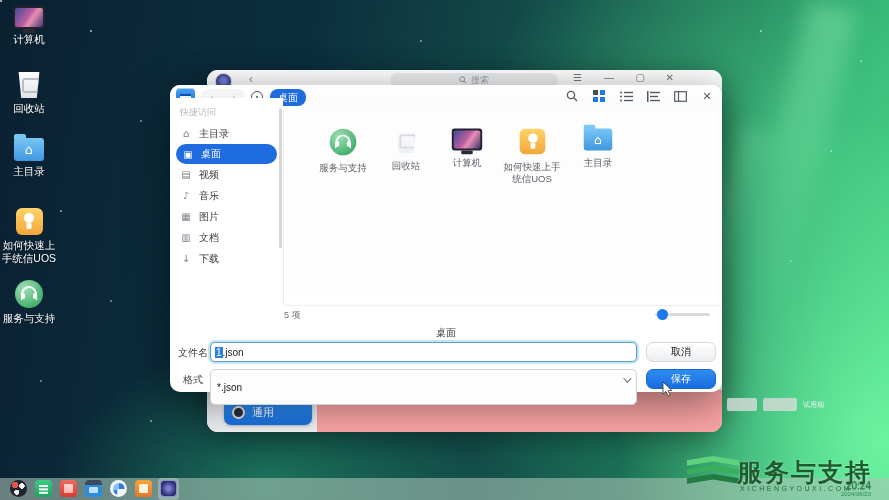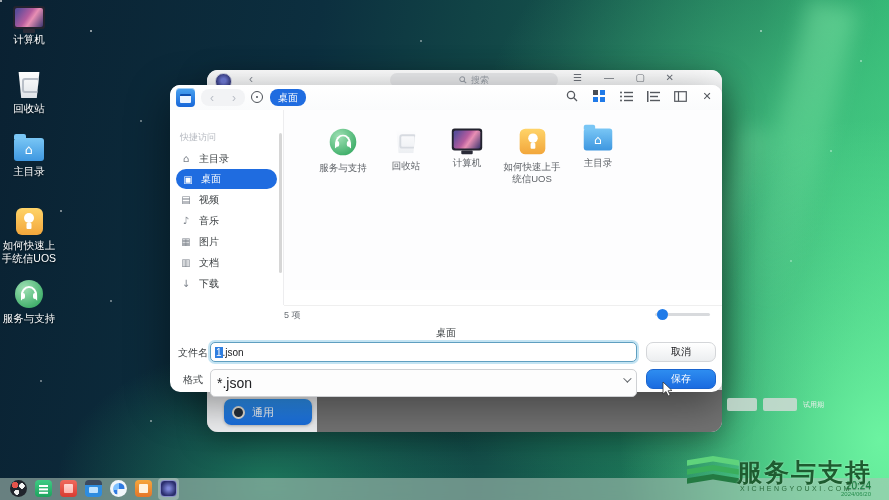--- a/index.html
+++ b/index.html
@@ -44,40 +44,40 @@
   .g-service::after { content:""; position:absolute; left:6px; top:13px; width:4px; height:6px; background:#fff; border-radius:2px; box-shadow:12px 0 #fff; }
   .g-faded { opacity:.55; }
 
   
   .bgwin { position:absolute; left:207px; top:70px; width:515px; height:362px; background:#f5f6f7; border-radius:11px; box-shadow:0 8px 30px rgba(0,0,0,.35); }
   .bgwin .tbar { position:absolute; left:0; top:0; right:0; height:26px; background:linear-gradient(#ffffff,#f2f3f5); border-radius:11px 11px 0 0; }
   .bgwin .appico { position:absolute; left:8px; top:3px; width:17px; height:17px; border-radius:50%; background:radial-gradient(circle at 50% 45%,#6f7ad6 20%,#2b2e6e 75%); border:1px solid #c9cce0; }
   .bgwin .backar { position:absolute; left:42px; top:2px; font-size:12px; color:#8a8f98; }
   .bgwin .searchpill { position:absolute; left:183px; top:3px; width:168px; height:14px; background:#e9eaec; border-radius:7px; color:#9aa0a8; font-size:9px; display:flex; align-items:center; justify-content:center; gap:4px; }
   .bgwin .ctrl { position:absolute; top:2px; color:#6e737b; font-size:10px; }
-  .bgwin .bot { position:absolute; left:0; bottom:0; right:0; height:42px; background:#737373; border-radius:0 0 11px 11px; }
+  .bgwin .bot { position:absolute; left:0; bottom:0; right:0; height:42px; background:#fca5a5; border-radius:0 0 11px 11px; }
   .bgwin .bot .side { position:absolute; left:0; bottom:0; top:0; width:110px; background:#f1f2f4; border-radius:0 0 0 11px; }
   .general-pill { position:absolute; left:17px; bottom:7px; width:88px; height:26px; background:linear-gradient(#2e93f2,#1a6fe0); border-radius:7px; display:flex; align-items:center; gap:7px; padding-left:8px; color:#fff; font-size:11px; box-shadow:0 1px 3px rgba(0,0,0,.25); }
   .general-pill .gico { width:13px; height:13px; border-radius:50%; background:#25303c; border:2px solid #e8e4da; }
 
   
   .dialog { position:absolute; left:170px; top:85px; width:552px; height:307px; background:#fff; border-radius:10px; box-shadow:0 12px 44px rgba(0,0,0,.45); }
   .dlg-titlebar { position:absolute; left:0; top:0; right:0; height:25px; background:linear-gradient(#ffffff,#fafbfc); border-radius:10px 10px 0 0; }
   .dlg-appico { position:absolute; left:6px; top:3px; width:19px; height:19px; border-radius:4px; background:linear-gradient(#4aa3f0,#1565d8); box-shadow:inset 0 1px 0 rgba(255,255,255,.5); }
   .dlg-appico::after { content:""; position:absolute; left:4px; top:6px; right:4px; bottom:4px; background:#eaf3ff; border-radius:1px; border-top:2px solid #0d4fb0; }
   .navpill { position:absolute; left:31px; top:4px; width:44px; height:17px; background:#f2f3f5; border-radius:8px; display:flex; align-items:center; justify-content:space-around; color:#b9bec6; font-size:12px; }
   .hist-ic { position:absolute; left:81px; top:6px; width:12px; height:12px; border:1.4px solid #4c5158; border-radius:50%; }
   .hist-ic::after { content:""; position:absolute; left:4px; top:4px; width:2px; height:2px; background:#4c5158; border-radius:50%; }
   .crumb { position:absolute; left:100px; top:4px; height:17px; padding:0 8px; background:#1f6ce0; color:#fff; border-radius:8px; font-size:10px; line-height:17px; }
   .dlg-tools { position:absolute; right:8px; top:4px; display:flex; align-items:center; gap:13px; }
   .ti { width:14px; height:14px; display:flex; align-items:center; justify-content:center; }
   .ti svg { display:block; }
   .ti-close { color:#55595f; font-size:11px; }
 
-  .dlg-sidebar { position:absolute; left:0; top:38px; width:113px; bottom:87px; background:#fff; border-radius:0 0 0 0; font-size:10px; color:#3c4043; overflow:hidden; }
+  .dlg-sidebar { position:absolute; left:0; top:13px; width:113px; bottom:87px; background:#fff; border-radius:0 0 0 0; font-size:10px; color:#3c4043; overflow:hidden; }
   .sb-h { padding:8px 0 4px 10px; color:#b4b8bf; font-size:9px; }
   .sb-i { display:flex; align-items:center; gap:7px; height:21px; padding-left:10px; }
   .sb-i .sg { width:12px; color:#7a8089; font-size:10px; text-align:center; font-family:"DejaVu Sans",sans-serif; }
   .sb-i.sel { background:#1f6ce0; border-radius:11px; margin:0 6px; padding-left:6px; color:#fff; height:20px; }
   .sb-i.sel .sg { color:#fff; }
   .sb-scroll { position:absolute; right:1px; top:10px; width:3px; height:140px; background:rgba(0,0,0,.16); border-radius:2px; }
   .dlg-sep { position:absolute; left:113px; top:25px; bottom:87px; width:1px; background:#ededef; }
 
   .dlg-files { position:absolute; left:114px; top:25px; right:0; height:180px; background:#fdfdfe; }
   .fcell { position:absolute; top:18px; width:62px; text-align:center; }
@@ -88,21 +88,21 @@
   .dlg-status { position:absolute; left:114px; right:0; top:220px; height:17px; border-top:1px solid #efefef; }
   .st-count { position:absolute; left:0; right:0; top:3px; text-align:left; font-size:9px; color:#6b7076; }
   .st-slider { position:absolute; right:12px; top:7px; width:55px; height:3px; background:#d8dadd; border-radius:2px; }
   .st-knob { position:absolute; left:2px; top:-4px; width:11px; height:11px; border-radius:50%; background:#1f7ae8; }
 
   .dlg-path { position:absolute; left:0; right:0; top:241px; text-align:center; font-size:10px; color:#3c4043; }
   .frm-lbl { position:absolute; font-size:10px; color:#3c4043; }
   .fname-input { position:absolute; left:40px; top:257px; width:427px; height:20px; border:1px solid #5f9fc0; border-radius:5px; box-shadow:0 0 0 2px rgba(60,165,215,.30); background:#fff; font-size:10px; display:flex; align-items:center; padding-left:4px; }
   .fname-input .selch { background:#2f7fe0; color:#fff; padding:0 1px; }
   .fname-input .rest { color:#202124;text-align:right; }
-  .fmt-select { position:absolute; left:40px; top:284px; width:427px; height:28px; border:1px solid #cfd1d4; border-radius:5px; background:#fdfdfd; font-size:14px; color:#202124; display:flex; align-items:center; padding-left:6px; }
+  .fmt-select { position:absolute; left:40px; top:284px; width:427px; height:36px; border:1px solid #cfd1d4; border-radius:5px; background:#fdfdfd; font-size:10px; color:#202124; display:flex; align-items:center; padding-left:6px; }
   .fmt-select .chev { position:absolute; right:7px; top:7px; width:6px; height:6px; border-right:1.4px solid #5f6368; border-bottom:1.4px solid #5f6368; transform:rotate(45deg) translateY(-2px); }
   .btn { position:absolute; width:70px; height:20px; border-radius:7px; font-size:10px; display:flex; align-items:center; justify-content:center; }
   .btn-cancel { right:6px; top:257px; background:linear-gradient(#ffffff,#eceef0); border:1px solid #d4d6d9; color:#202124; }
   .btn-save { right:6px; top:284px; background:linear-gradient(#2e8df0,#1a6be0); color:#fff; border:1px solid #1a64cf; }
 
   .cursor { position:absolute; left:492px; top:296px; z-index:60; }
 
   
   .taskbar { position:absolute; left:0; bottom:0; width:889px; height:22px; background:rgba(172,194,182,.58); backdrop-filter:blur(6px); z-index:40; }
   .tb-ic { position:absolute; top:2px; width:17px; height:17px; border-radius:4px; }

